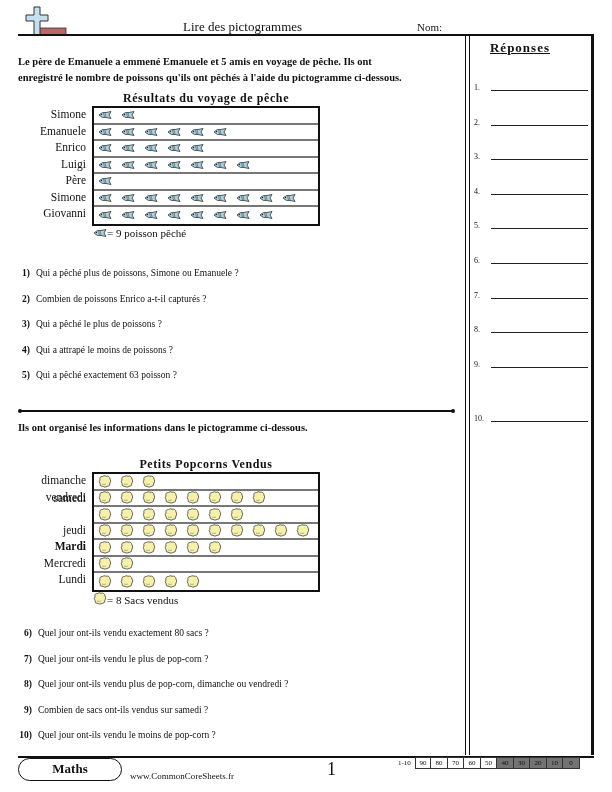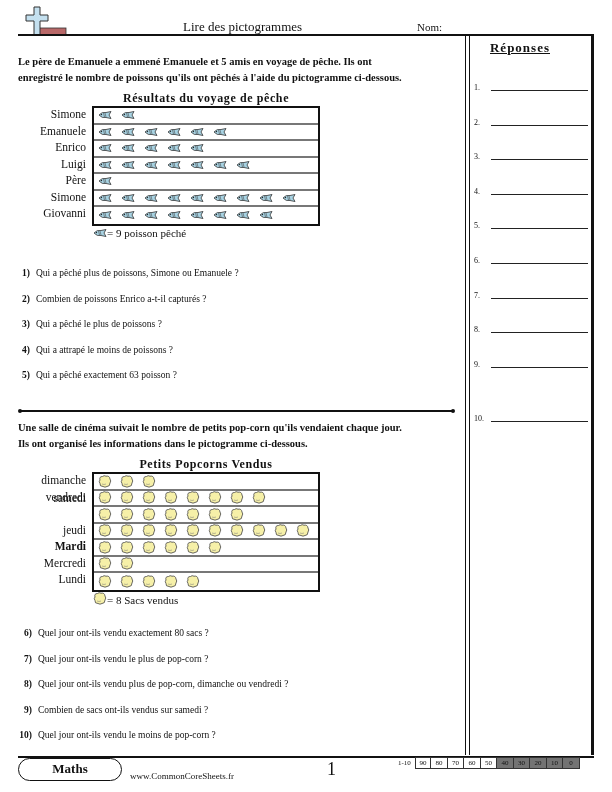--- a/index.html
+++ b/index.html
@@ -420,21 +420,20 @@
       <span class="qn">5)</span>
       <span>Qui a pêché exactement 63 poisson ?</span>
     </div>
   </div>
 
 <div id="sep-line" class="abs"></div>
 <div class="abs dot" style="left:18px;"></div>
 <div class="abs dot" style="left:451px;"></div>
 
 <div class="abs intro" style="top:420px;">
-  <div>Une salle de cinéma suivait le nombre de petits pop-corn qu'ils vendaient chaque jour.</div>
   <div>Ils ont organisé les informations dans le pictogramme ci-dessous.</div>
 </div>
 <div class="abs chart-title" style="left:92px; top:457px; width:228px;">Petits Popcorns Vendus</div>
 <div id="pop-labels">
     <div class="row-label" style="left: 20px; width: 66px; top: 474px;">dimanche</div>
     <div class="row-label" style="left: 20px; width: 66px; top: 490.5px;">vendredi</div>
     <div class="row-label" style="left: 20px; width: 66px; top: 492px;">samedi</div>
     <div class="row-label" style="left: 20px; width: 66px; top: 523.5px;">jeudi</div>
     <div class="row-label" style="left: 20px; width: 66px; top: 540px; font-weight: bold;">Mardi</div>
     <div class="row-label" style="left: 20px; width: 66px; top: 556.5px;">Mercredi</div>

